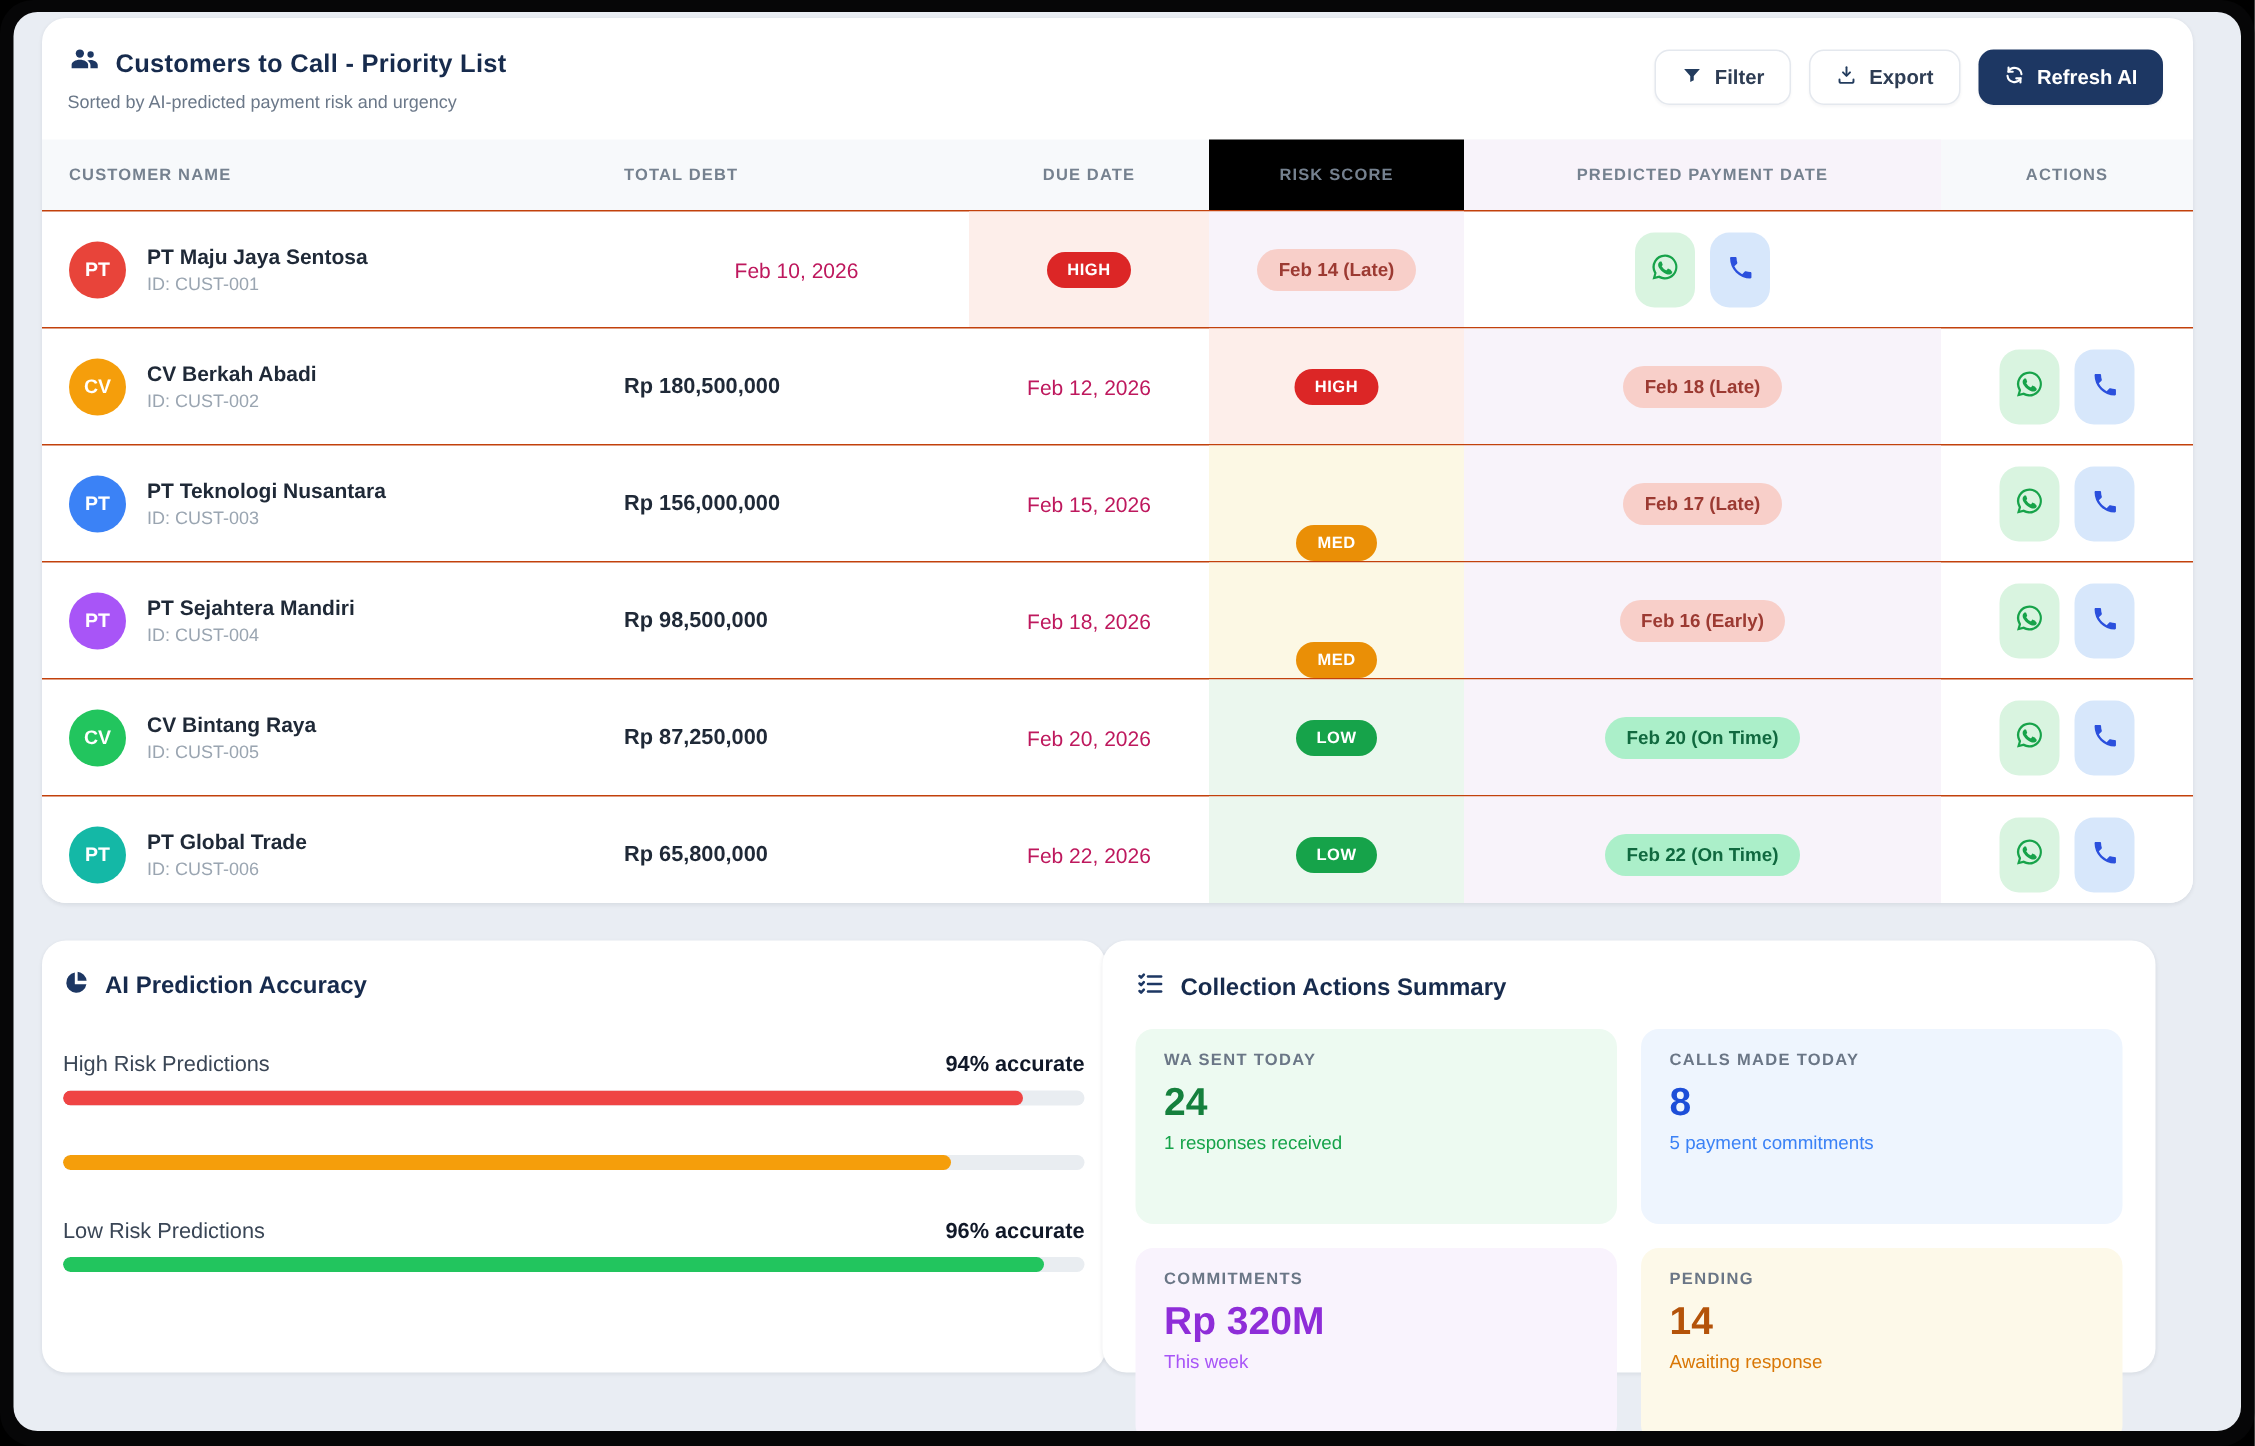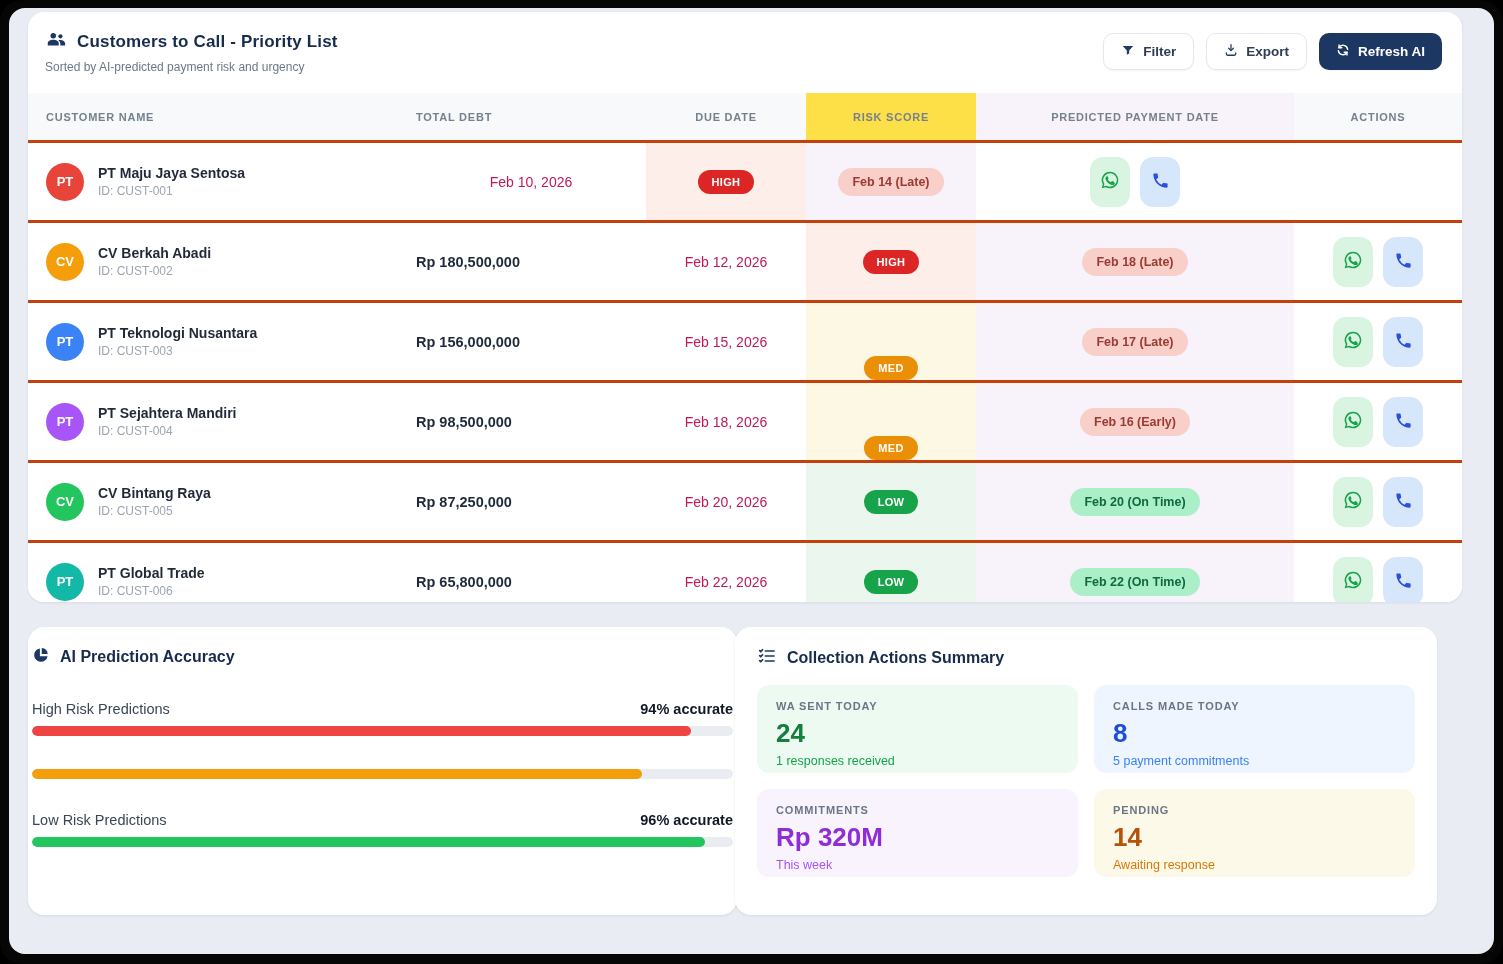--- a/index.html
+++ b/index.html
@@ -18,24 +18,24 @@
   .btn{display:inline-flex;align-items:center;gap:8px;padding:9px 17px;border-radius:10px;border:1px solid #e4e8ee;
        background:#fff;font-family:inherit;font-size:13.5px;font-weight:700;color:#2e3d54;cursor:pointer;box-shadow:0 1px 2px rgba(16,24,40,.04);}
   .btn.primary{border:none;color:#fff;}
 
   
   .tgrid{display:grid;grid-template-columns:388px 230px 160px 170px 318px 1fr;align-items:stretch;}
   .thead{height:47px;background:#f7f9fb;font-size:11px;font-weight:700;letter-spacing:.07em;color:#75818f;}
   .th{display:flex;align-items:center;}
   .th-customer{padding-left:18px;}
   .th-due,.th-risk,.th-pred,.th-actions{justify-content:center;}
-  .th-risk{background:#fde047;}
+  .th-risk{background:#000000;}
   .th-pred{background:#f8f3fa;}
 
-  .trow{height:77px;border-top:3px solid #c2410c;background:#fff;}
+  .trow{height:77px;border-top:1px solid #c2410c;background:#fff;}
   .td{display:flex;align-items:center;}
   .td-customer{gap:14px;padding-left:18px;}
   .avatar{width:38px;height:38px;border-radius:50%;display:flex;align-items:center;justify-content:center;
           color:#fff;font-size:13px;font-weight:700;flex:0 0 38px;}
   .cname{font-size:14px;font-weight:700;color:#1f2937;}
   .cid{font-size:12px;color:#9aa5b1;margin-top:3px;}
   .td-debt{font-size:14.5px;font-weight:700;color:#1f2937;}
   .td-due{justify-content:center;font-size:14px;color:#be185d;}
   .td-risk{justify-content:center;}
   .td-pred{justify-content:center;background:#f8f3fa;}
@@ -51,34 +51,34 @@
 
   .pill{padding:7px 14px;border-radius:999px;font-size:12.5px;font-weight:700;}
   .pill[data-status="late"],.pill[data-status="early"]{background:#f8cfc9;color:#9c3a32;}
   .pill[data-status="ontime"]{background:#abefc9;color:#10693f;}
 
   .act-btn{width:40px;height:50px;border:none;border-radius:13px;display:flex;align-items:center;justify-content:center;cursor:pointer;}
   .act-btn.wa{background:#d9f4e0;}
   .act-btn.call{background:#d7e7fb;}
 
   
-  .acc-card{left:19px;top:619px;width:709px;height:288px;padding:19px 4px;}
+  .acc-card{left:19px;top:619px;width:709px;height:288px;padding:19px 14px;}
   .panel-title-row{display:flex;align-items:center;gap:10px;}
   .panel-title{margin:0;font-size:16px;font-weight:700;color:#172b4d;}
   .bar-group{margin-top:33px;}
   .bar-labels{display:flex;justify-content:space-between;align-items:baseline;margin-bottom:9px;}
   .bar-label{font-size:14.5px;color:#3a4656;}
   .bar-value{font-size:14.5px;font-weight:700;color:#101828;}
   .bar-track{height:10px;background:#e9edf1;border-radius:6px;overflow:hidden;}
   .bar-fill{height:100%;border-radius:6px;}
 
   
   .sum-card{left:726px;top:619px;width:702px;height:288px;padding:19px 22px;}
   .stat-grid{display:grid;grid-template-columns:1fr 1fr;gap:16px;margin-top:15px;}
-  .stat{border-radius:12px;padding:15px 19px;height:88px;box-sizing:border-box;}
+  .stat{border-radius:12px;padding:15px 19px;height:130px;box-sizing:border-box;}
   .stat-label{font-size:11px;font-weight:700;letter-spacing:.08em;color:#6a7686;}
   .stat-value{font-size:26px;font-weight:800;margin-top:6px;}
   .stat-sub{font-size:12.5px;font-weight:500;margin-top:5px;}
 </style>
 </head>
 <body>
 
 <div class="frame">
 <div class="page">
 

